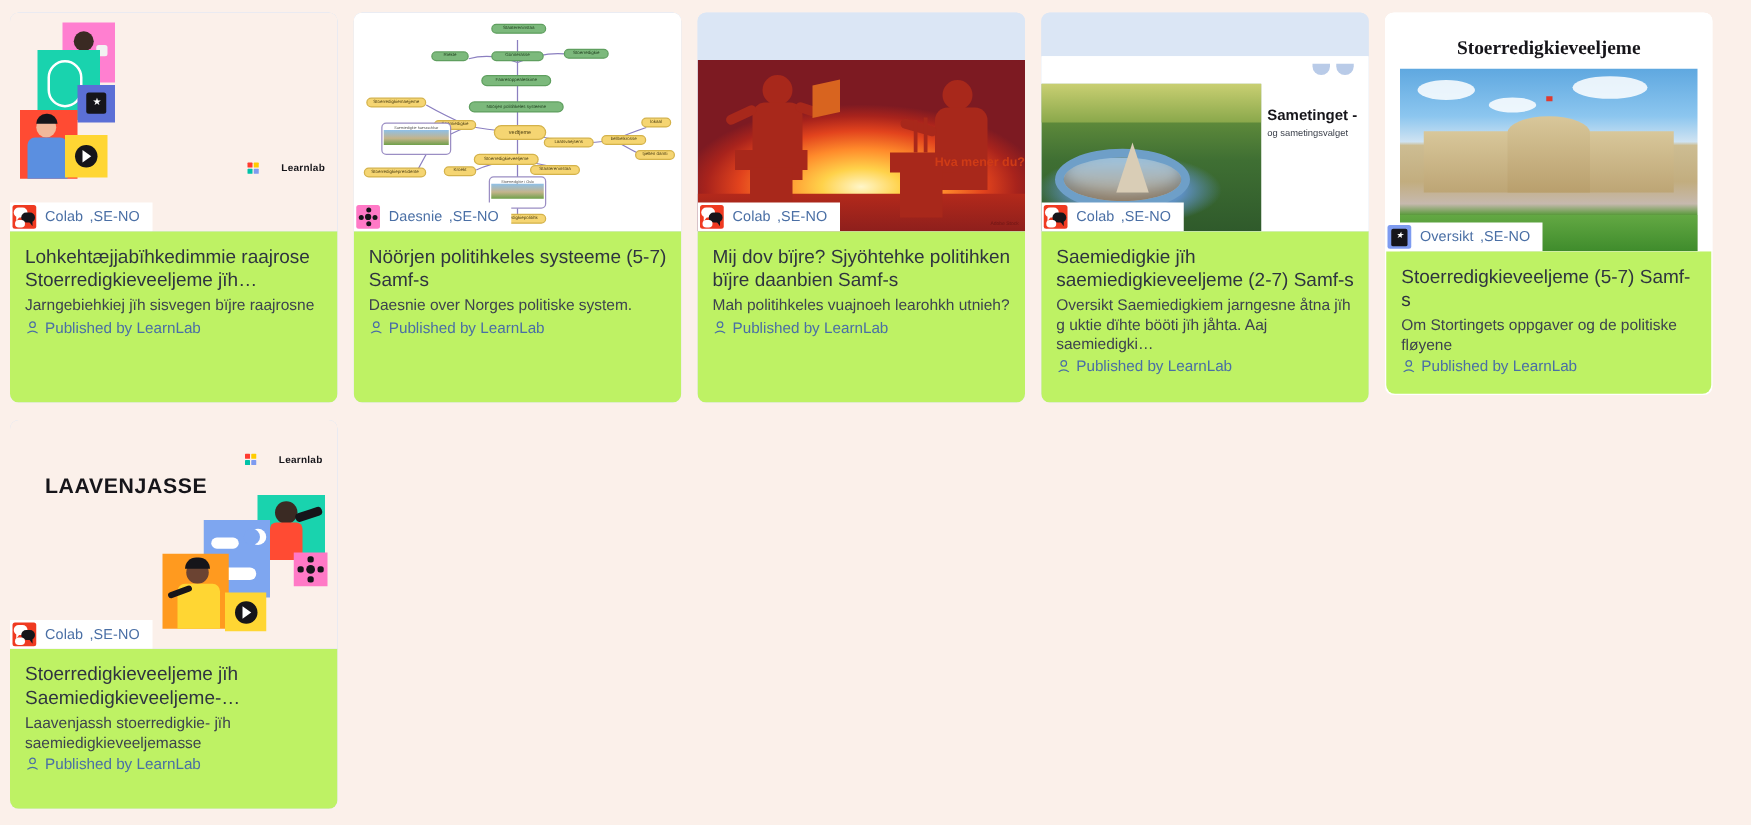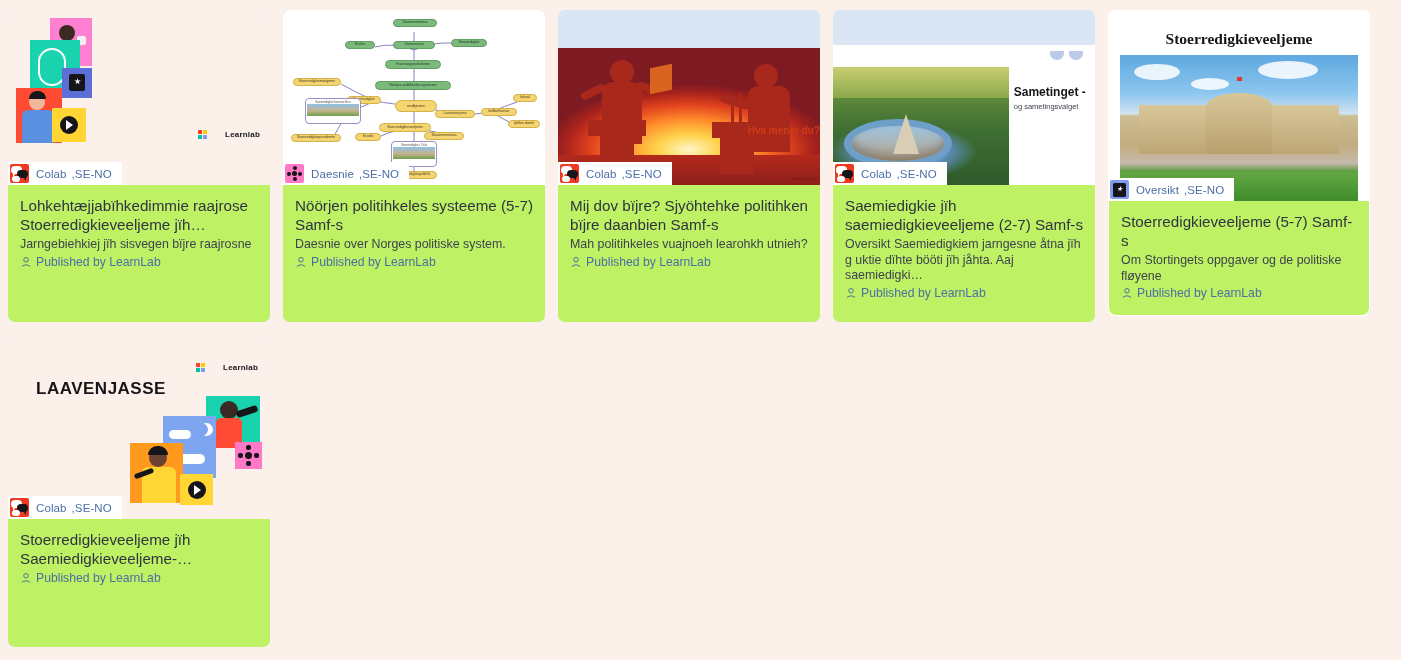--- a/index.html
+++ b/index.html
@@ -560,20 +560,21 @@
           <i class="b1"></i>
             <i class="b2"></i>
             <i class="b3"></i>
         </span>
         <span class="badge-text">Colab</span>
         <span class="badge-text loc" style="margin-left:5px;">,SE-NO</span>
       </div>
     </div>
     <div class="body">
       <div class="title">Stoerredigkieveeljeme jïh Saemiedigkieveeljeme-…</div>
+      <div class="desc">Laavenjassh stoerredigkie- jïh saemiedigkieveeljemasse</div>
       <div class="pub">
         <svg width="12" height="12" viewBox="0 0 16 16">
           <circle cx="8" cy="5" r="3" fill="none" stroke="#4a6fa5" stroke-width="1.3"></circle>
           <path d="M2.5 14 Q8 9.5 13.5 14" fill="none" stroke="#4a6fa5" stroke-width="1.3"></path>
         </svg>
         <span>Published by LearnLab</span>
       </div>
     </div>
   </div>
 

